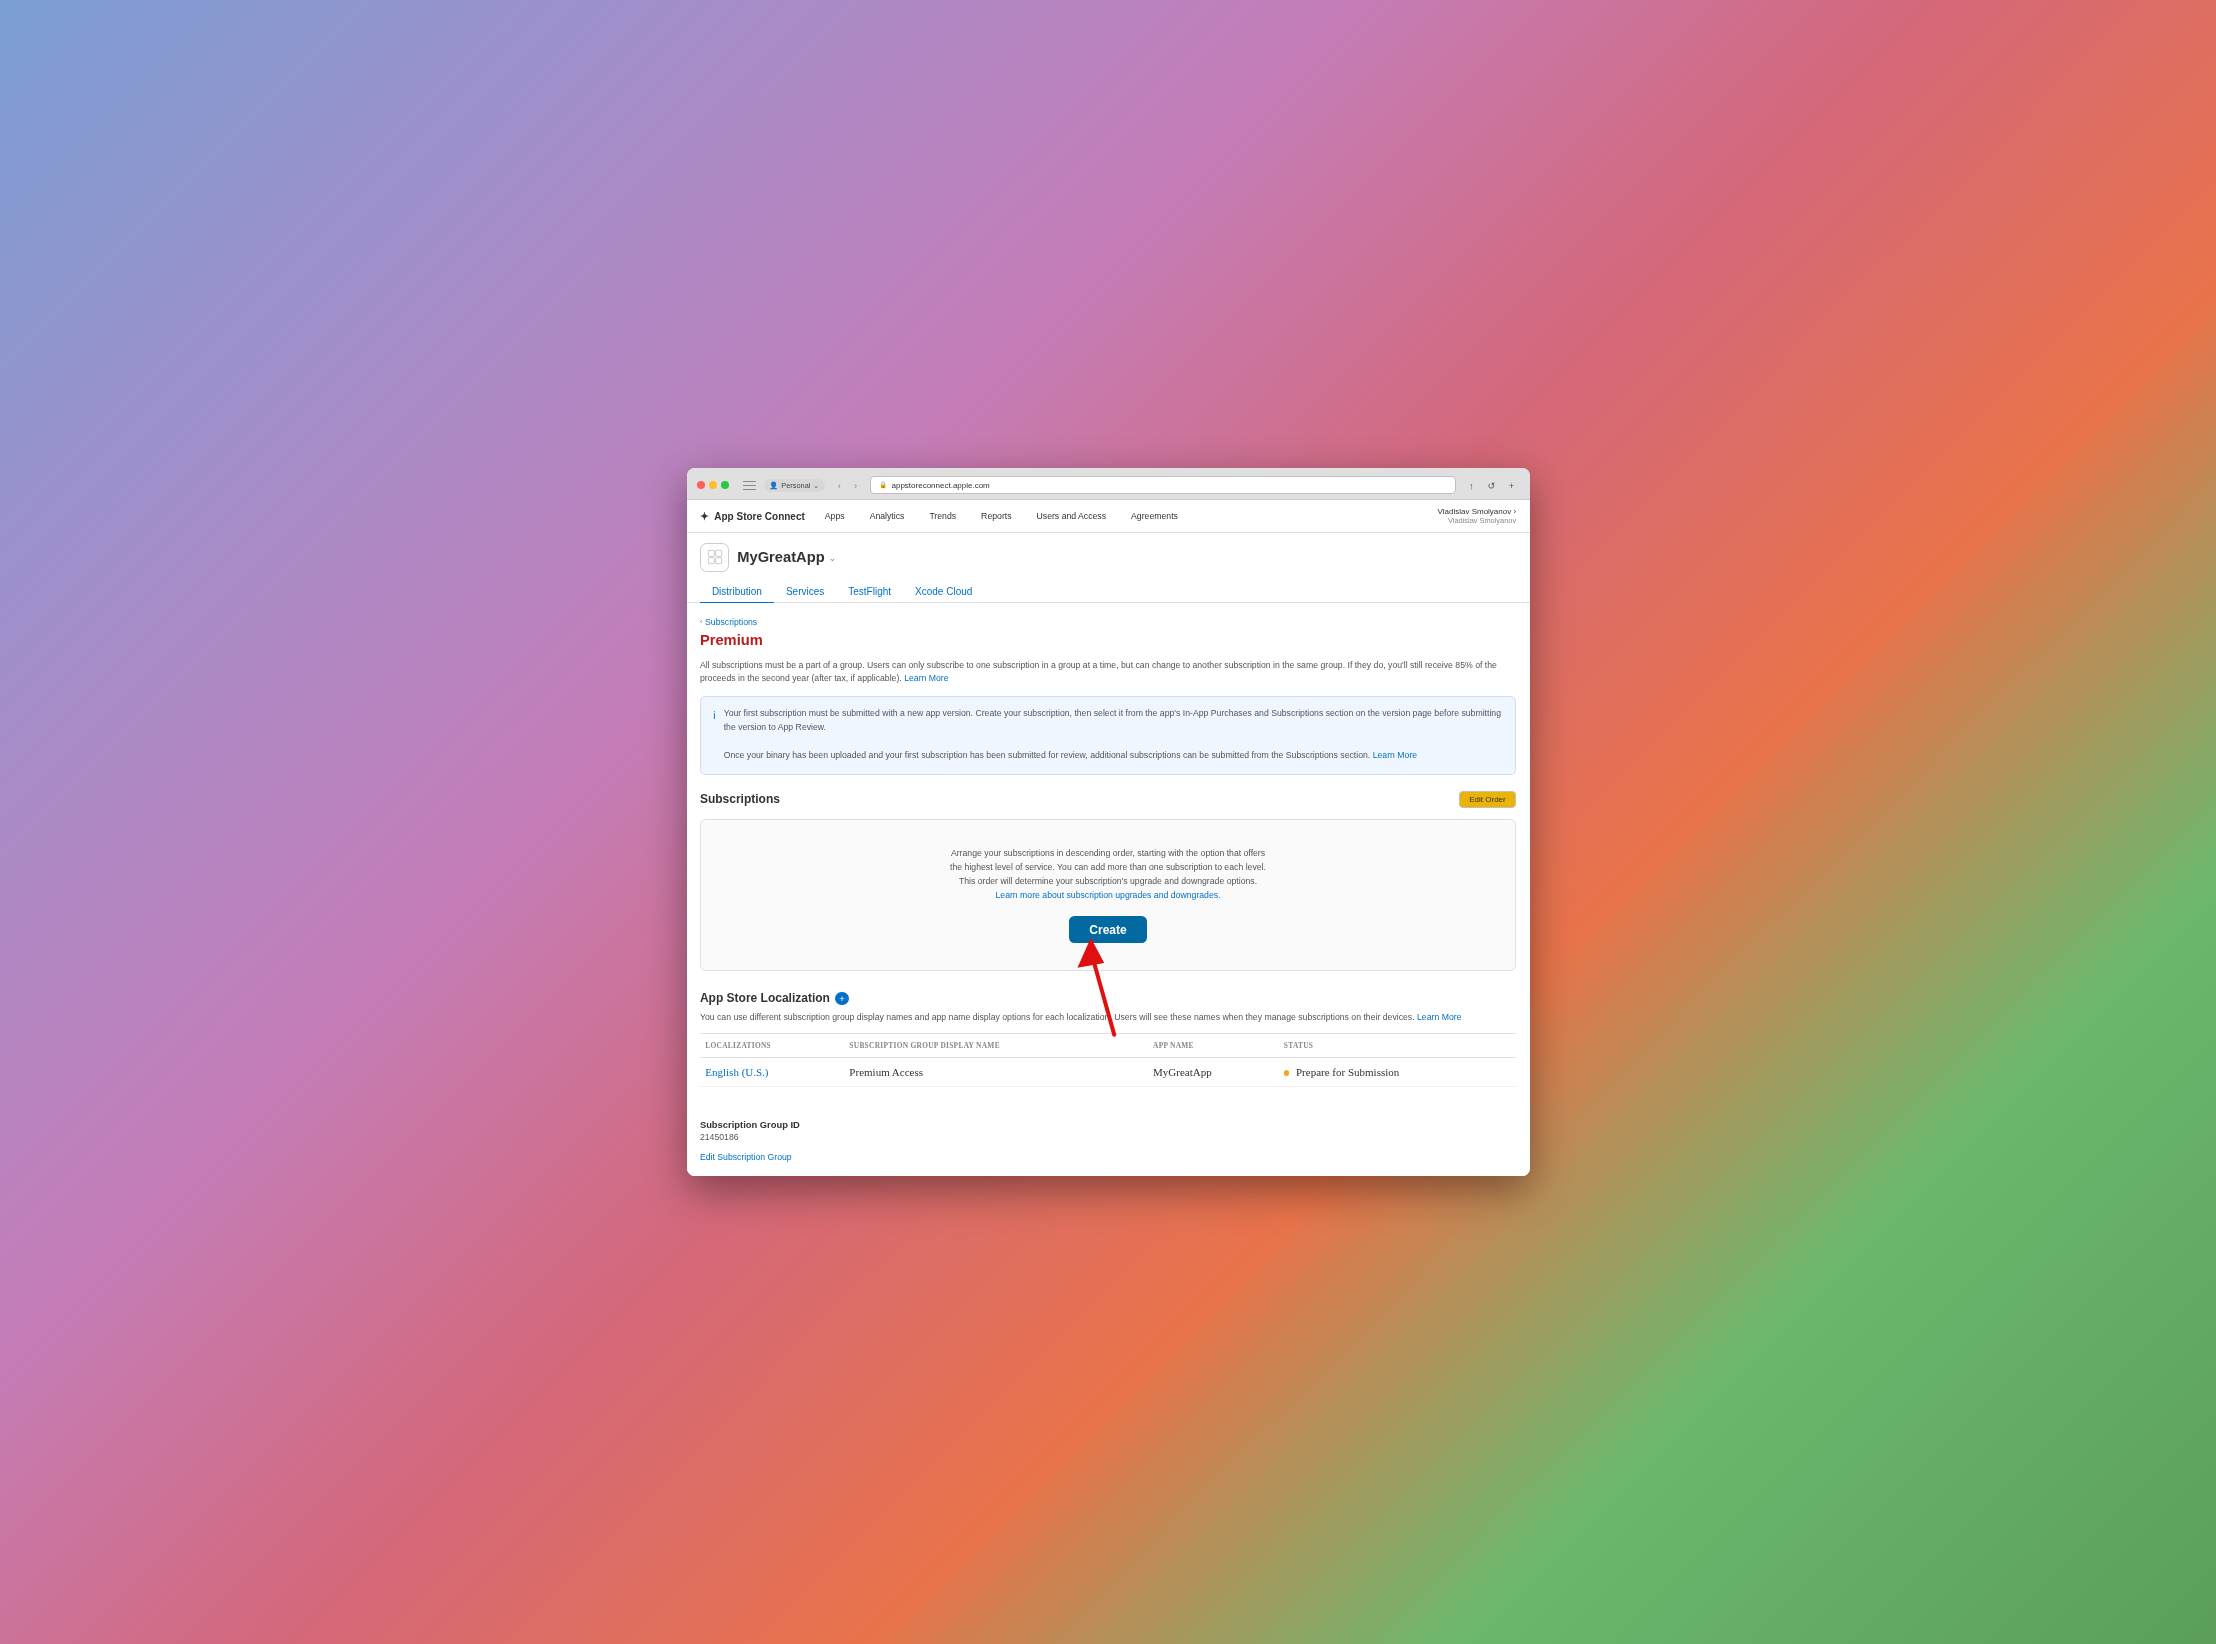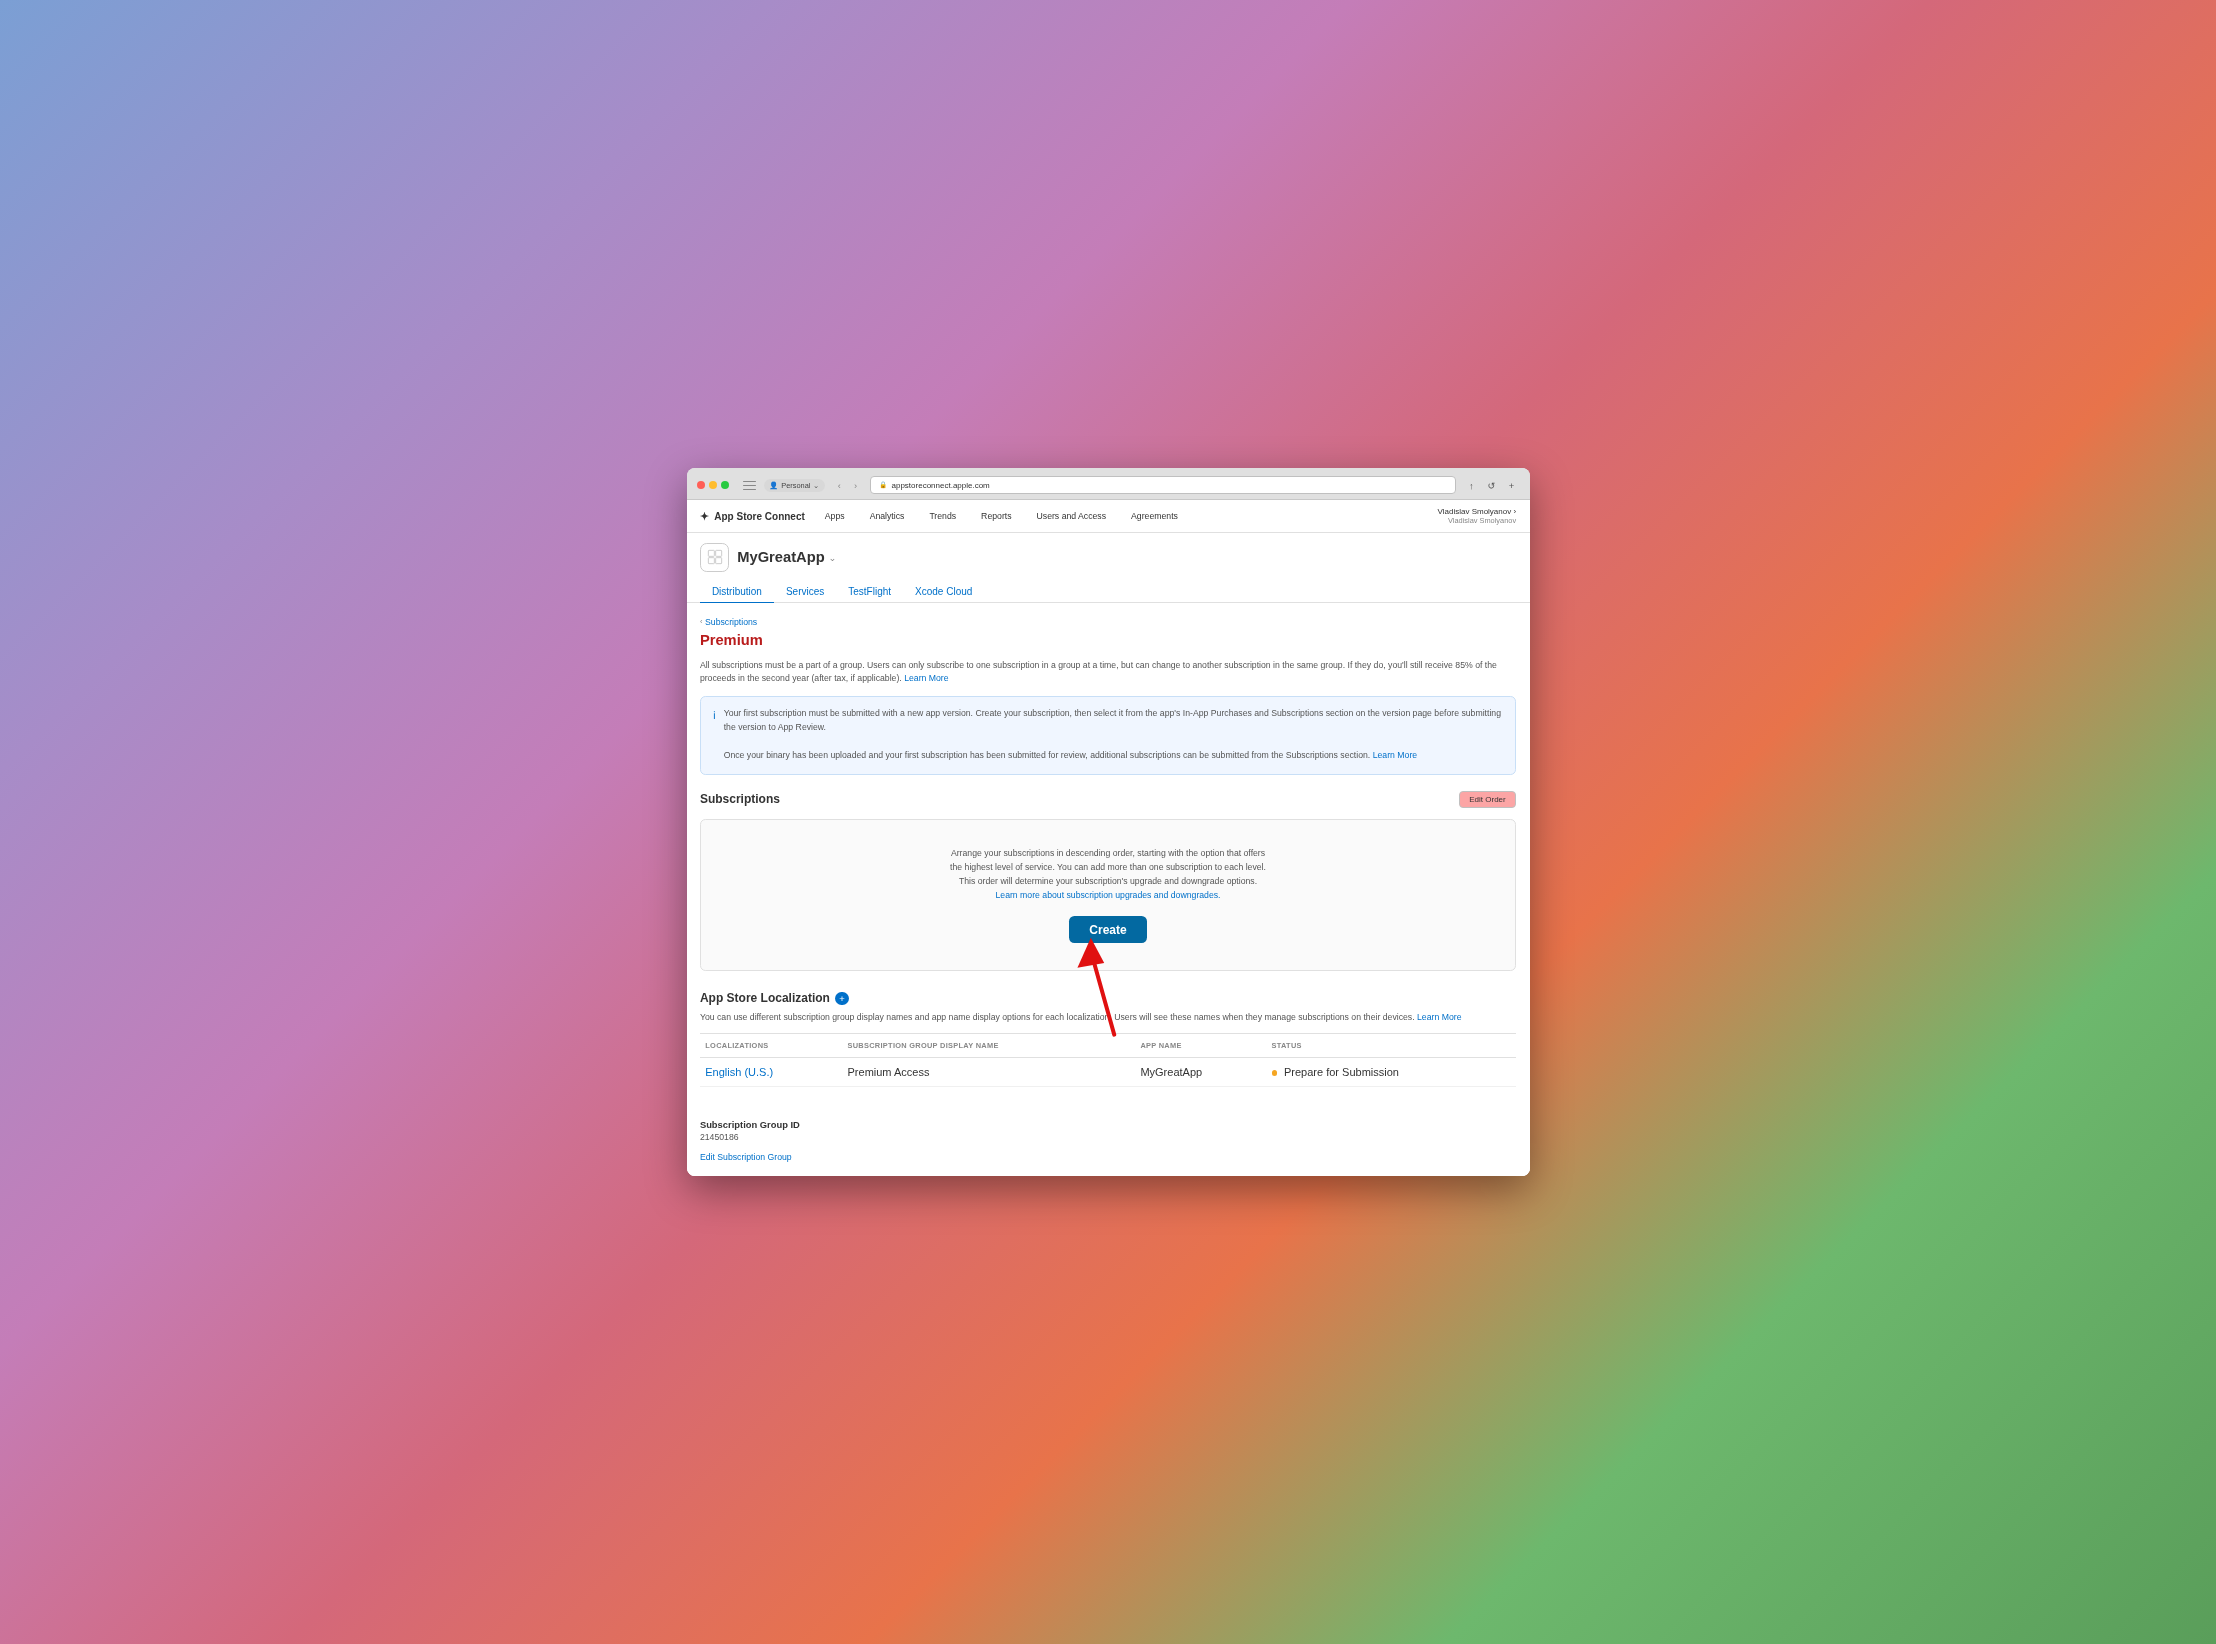--- a/index.html
+++ b/index.html
@@ -276,21 +276,21 @@
       justify-content: space-between;
       margin-bottom: 10.7px;
     }
     .section-title {
       font-size: 12px;
       font-weight: 700;
       color: #333;
     }
     .edit-order-btn {
       border: 0.7px solid #c0c0c0;
-      background: #fca5a5;
+      background: #eab308;
       border-radius: 4px;
       padding: 3.3px 9.4px;
       font-size: 8px;
       color: #333;
       cursor: pointer;
     }
     .subscriptions-box {
       border: 0.7px solid #e0e0e0;
       border-radius: 5.4px;
       padding: 27px 13.4px;
@@ -351,20 +351,21 @@
       font-size: 8.7px;
       color: #555;
       line-height: 1.5;
       margin-bottom: 9.4px;
     }
     .localization-desc a { color: #0070c9; text-decoration: none; }
     .table {
       width: 100%;
       border-collapse: collapse;
       border-top: 0.7px solid #e0e0e0;
+      font-family: Liberation Serif, serif;
     }
     .table th {
       text-align: left;
       font-size: 7.4px;
       font-weight: 600;
       color: #888;
       text-transform: uppercase;
       letter-spacing: 0.04em;
       padding: 6.7px 5.4px;
       border-bottom: 0.7px solid #e0e0e0;

